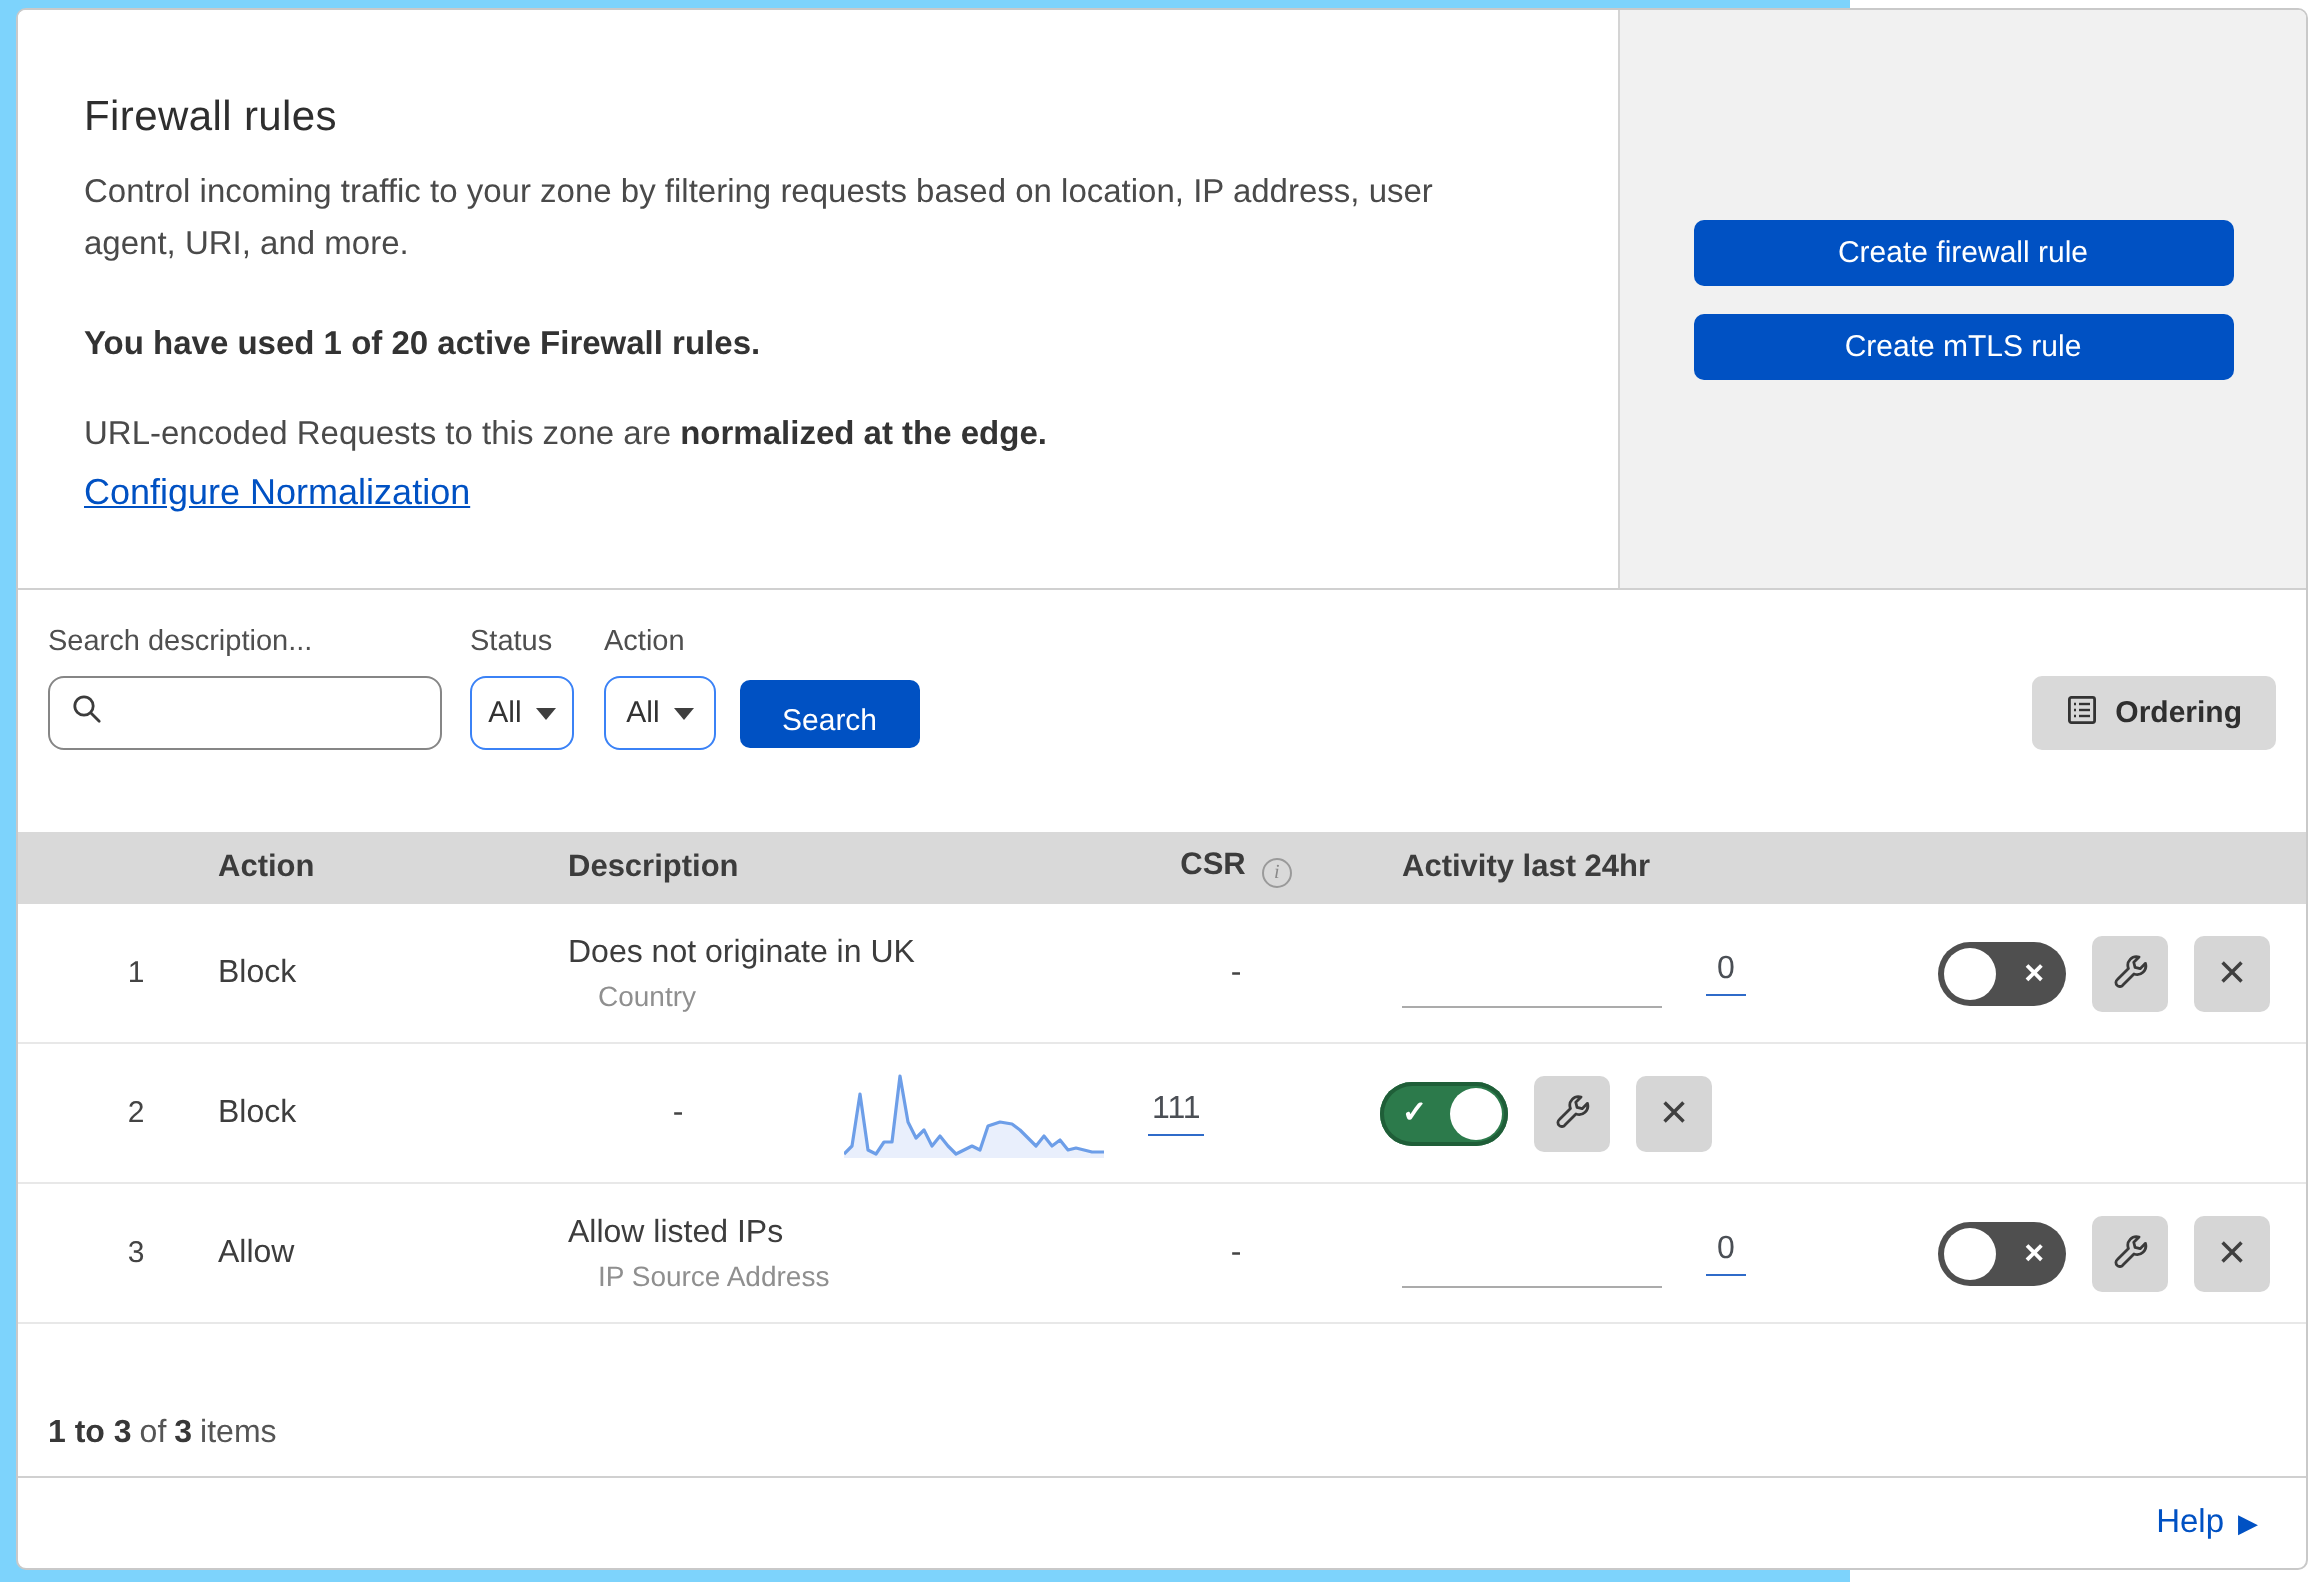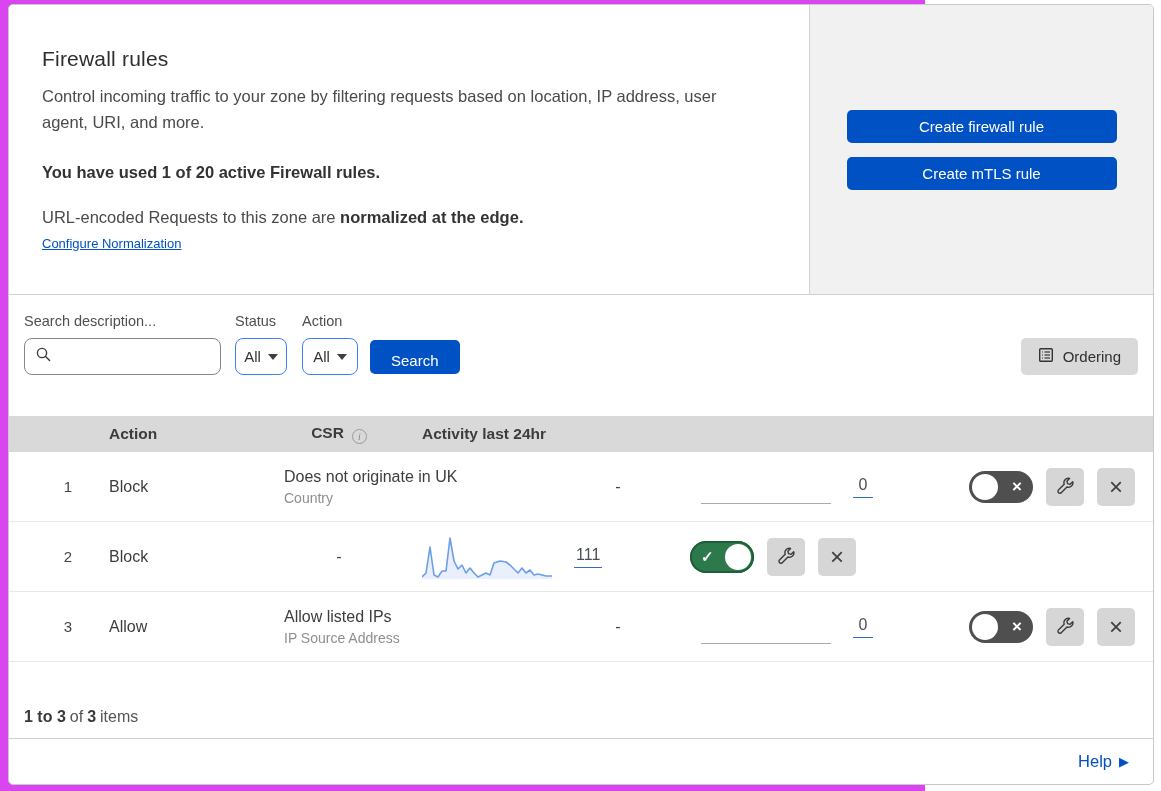--- a/index.html
+++ b/index.html
@@ -1,30 +1,30 @@
 <!DOCTYPE html>
 <html><head>
 <meta charset="utf-8">
 <style>
   * { box-sizing: border-box; margin: 0; padding: 0; }
   html,body { background:#fff; }
   body { font-family:"Liberation Sans", sans-serif; }
-  .page { position:relative; width:925px; height:791px; background:#d946ef; }
+  .page { position:relative; width:925px; height:791px; background:#7dd3fc; }
   .card { position:absolute; left:8px; top:4px; width:1146px; border:1px solid #c9c9c9;
           border-radius:5px; background:#fff; overflow:hidden; }
 
   
   .top-section { display:flex; height:290px; border-bottom:1px solid #d0d0d0; }
   .intro { flex:1; padding:28px 40px 0 33px; border-right:1px solid #d4d4d4; background:#fff; }
   .intro h1 { font-size:21px; font-weight:400; color:#2e2e2e; margin:14px 0 12px; letter-spacing:.2px; }
   .desc { font-size:16.5px; color:#4a4a4a; line-height:26px; max-width:720px; }
   .usage { font-size:16.5px; font-weight:bold; color:#333; margin-top:28px; }
   .norm { font-size:16.5px; color:#4a4a4a; margin-top:26px; }
   .norm b { color:#333; }
-  .config-link { display:inline-block; margin-top:9px; font-size:13px; color:#0051c3;
+  .config-link { display:inline-block; margin-top:9px; font-size:18px; color:#0051c3;
                  text-decoration:underline; cursor:pointer; }
   .cta-panel { width:343px; background:#f1f1f1; display:flex; flex-direction:column;
                justify-content:center; align-items:center; gap:14px; }
   .btn-primary { width:270px; height:33px; background:#0051c3; color:#fff; border:none;
                  border-radius:5px; font-size:15px; font-family:inherit; cursor:pointer; }
 
   
   .filter-section { height:121px; padding:18px 15px 0; }
   .filter-row { display:flex; align-items:flex-end; width:100%; }
   .fgroup { display:flex; flex-direction:column; }
@@ -36,37 +36,37 @@
                 display:flex; align-items:center; justify-content:center; gap:7px;
                 font-size:15px; color:#333; cursor:pointer; }
   .g-status { margin-left:14px; } .g-status .select-box { width:52px; }
   .g-action { margin-left:15px; } .g-action .select-box { width:56px; }
   .caret { width:0; height:0; border-left:5px solid transparent; border-right:5px solid transparent;
            border-top:6px solid #3f3f3f; }
   .btn-search { margin-left:12px; height:34px; padding:12px 21px; background:#0051c3; color:#fff;
                 border:none; border-radius:5px; font-size:15px; font-family:inherit; cursor:pointer; margin-bottom:1px; }
   .btn-ordering { margin-left:auto; height:37px; padding:0 17px; background:#d9d9d9; color:#2f2f2f;
                   border:none; border-radius:5px; font-size:15px; font-family:inherit;
-                  display:flex; align-items:center; gap:9px; cursor:pointer; }
+                  display:flex; align-items:center; gap:9px; cursor:pointer;font-weight:bold; }
 
   
   .thead { display:flex; height:36px; background:#d9d9d9; align-items:center;
            font-size:15.5px; font-weight:bold; color:#3c3c3c; }
   .trow { display:flex; height:70px; align-items:center; border-bottom:1px solid #e8e8e8; }
   .col-index { width:100px; padding-left:18px; text-align:center; }
   .col-action { width:175px; }
   .col-desc { flex:1; }
   .col-csr { width:110px; text-align:center; }
   .col-activity { width:240px; }
   .col-controls { width:240px; display:flex; align-items:center; justify-content:flex-end;
                   gap:13px; padding-right:18px; }
   .trow .col-index { font-size:15px; color:#444; }
   .trow .col-action { font-size:16px; color:#3d3d3d; }
   .desc-main { font-size:16px; color:#3d3d3d; }
-  .desc-sub { font-size:14px; color:#8f8f8f; margin-top:4px; }
+  .desc-sub { font-size:14px; color:#8f8f8f; margin-top:4px;margin-left:15px; }
   .trow .col-csr { font-size:16px; color:#444; }
   .info-icon { display:inline-flex; width:15px; height:15px; border:1px solid #9a9a9a; border-radius:50%;
                align-items:center; justify-content:center; margin-left:8px; vertical-align:-2px;
                font:italic 10px "Liberation Serif", serif; color:#8a8a8a; font-weight:normal; cursor:pointer; }
   .col-activity { display:flex; align-items:center; padding-left:28px; }
   .spark-box { width:130px; height:44px; position:relative; }
   .spark-box svg { position:absolute; inset:0; }
   .flat-line { position:absolute; left:0; right:0; bottom:5px; border-bottom:1px solid #ababab; display:none; }
   .col-activity[data-spark="no"] .flat-line { display:block; }
   .count-link { margin-left:22px; display:inline-block; font-size:16px; color:#4b4f55;
@@ -160,20 +160,21 @@
             </svg>
           </span>
           <span>Ordering</span>
         </button>
       </div>
     </div>
 
     <div class="thead">
       <div class="col-index"></div>
       <div class="col-action">Action</div>
+      <div class="col-desc">Description</div>
       <div class="col-csr"><span>CSR</span><span class="info-icon">i</span></div>
       <div class="col-activity">Activity last 24hr</div>
       <div class="col-controls"></div>
     </div>
 
     <div class="trow">
       <div class="col-index">1</div>
       <div class="col-action">Block</div>
       <div class="col-desc">
         <div class="desc-main">Does not originate in UK</div>

